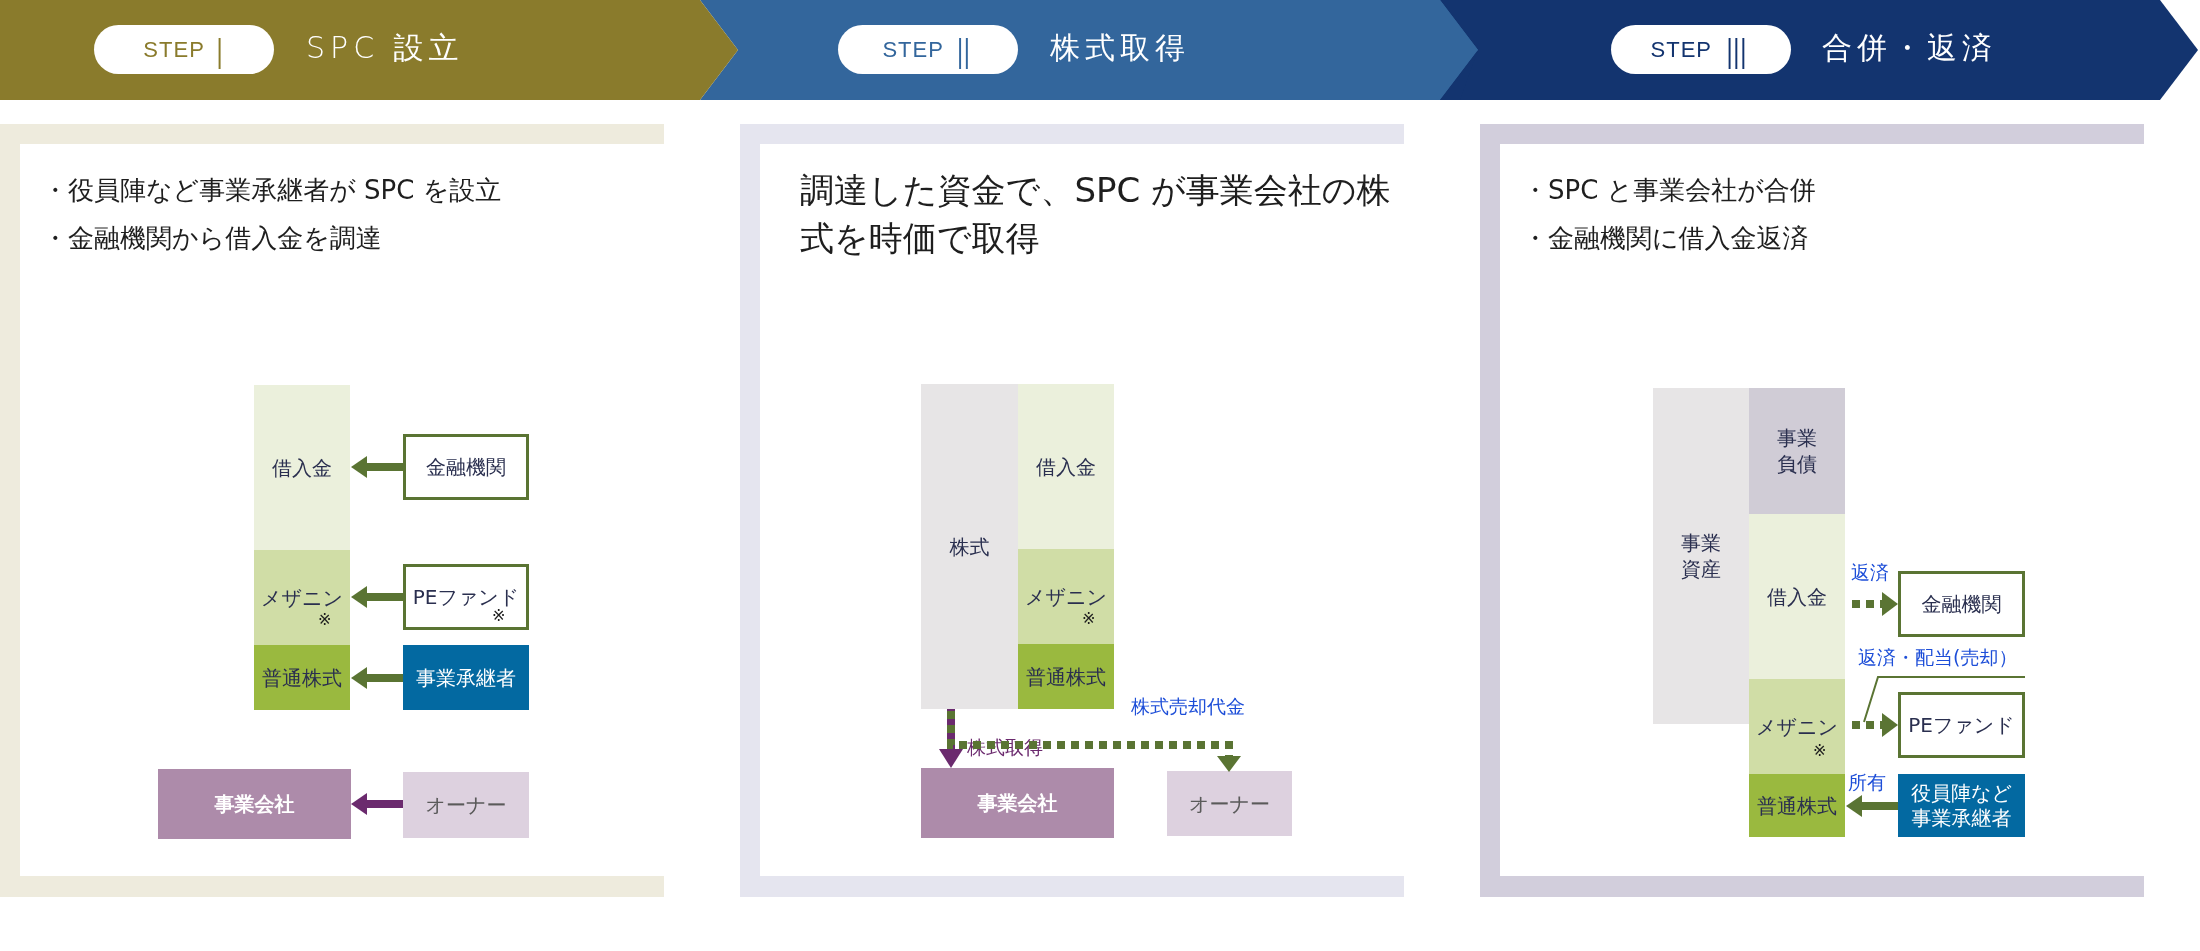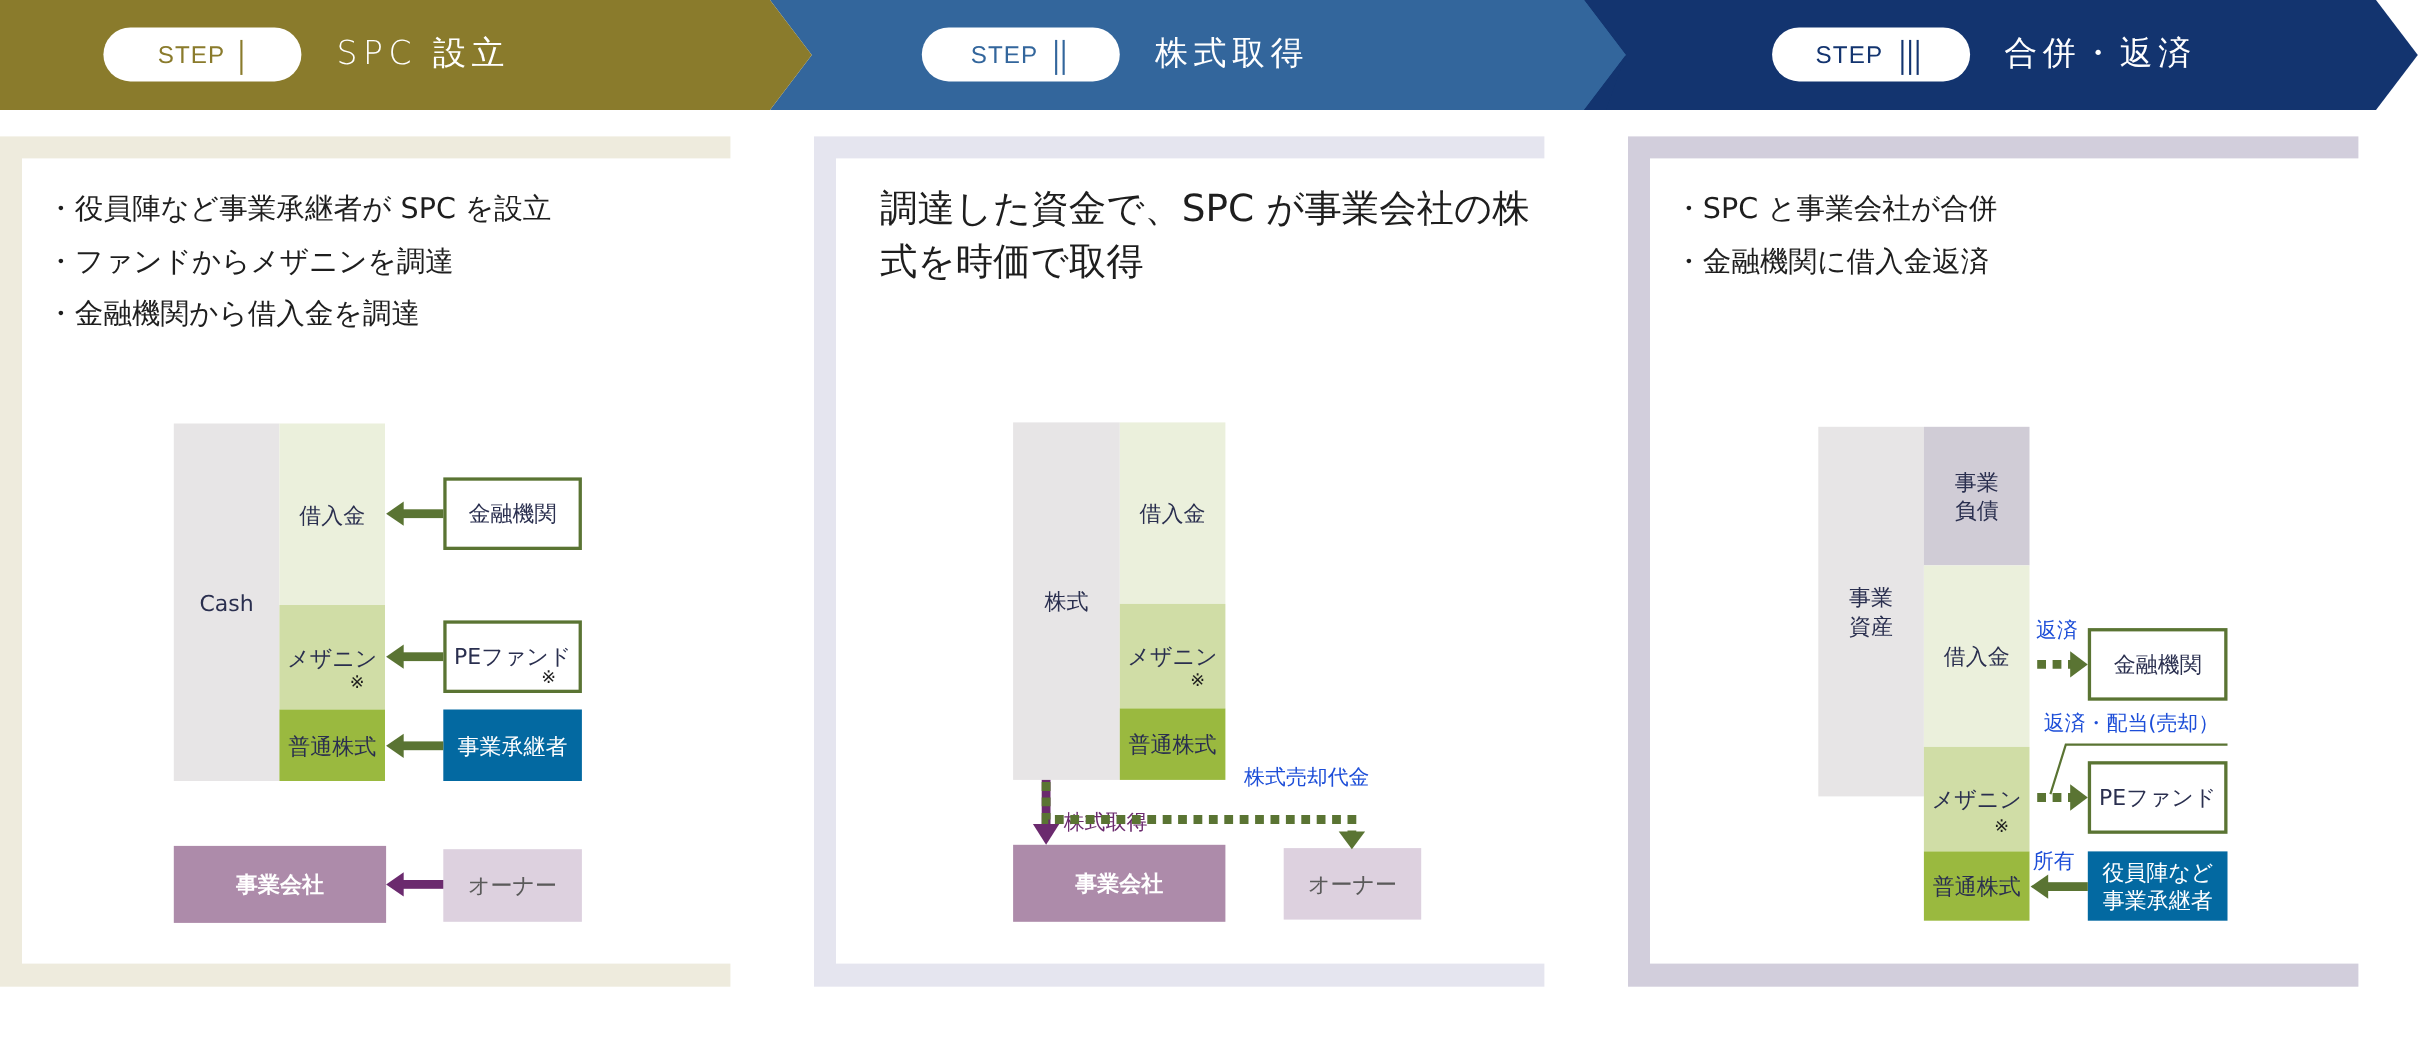--- a/index.html
+++ b/index.html
@@ -76,25 +76,23 @@
     <span>STEP</span>
     <span class="roman">|||</span>
   </div>
   <div class="step-title" style="left:1822px;">合併・返済</div>
 </div>
 
 <div class="panel p1">
   <div class="inner">
     <ul class="bullets">
       <li>役員陣など事業承継者が SPC を設立</li>
-      <li>ファンドからメザニンを調達</li>
       <li>金融機関から借入金を調達</li>
     </ul>
 
-    <div class="box gray" style="left:138px; top:241px; width:96px; height:325px;">Cash</div>
     <div class="box loan" style="left:234px; top:241px; width:96px; height:165px;">借入金</div>
     <div class="box mezz" style="left:234px; top:406px; width:96px; height:95px;">
       <span>メザニン</span>
     </div>
     <span class="note" style="left:298px; top:466px;">※</span>
     <div class="box common" style="left:234px; top:501px; width:96px; height:65px;">普通株式</div>
 
     <div class="box outline" style="left:383px; top:290px; width:126px; height:66px;">金融機関</div>
     <div class="box outline" style="left:383px; top:420px; width:126px; height:66px;">PEファンド</div>
     <span class="note" style="left:472px; top:462px;">※</span>

